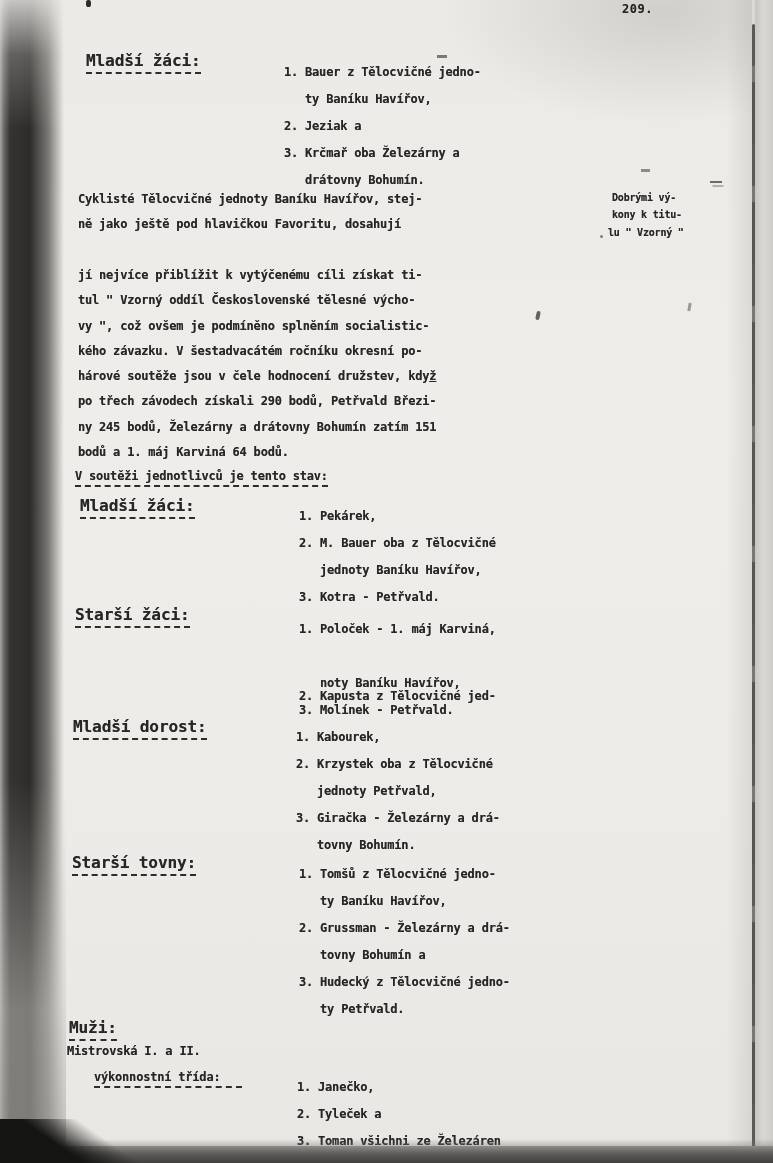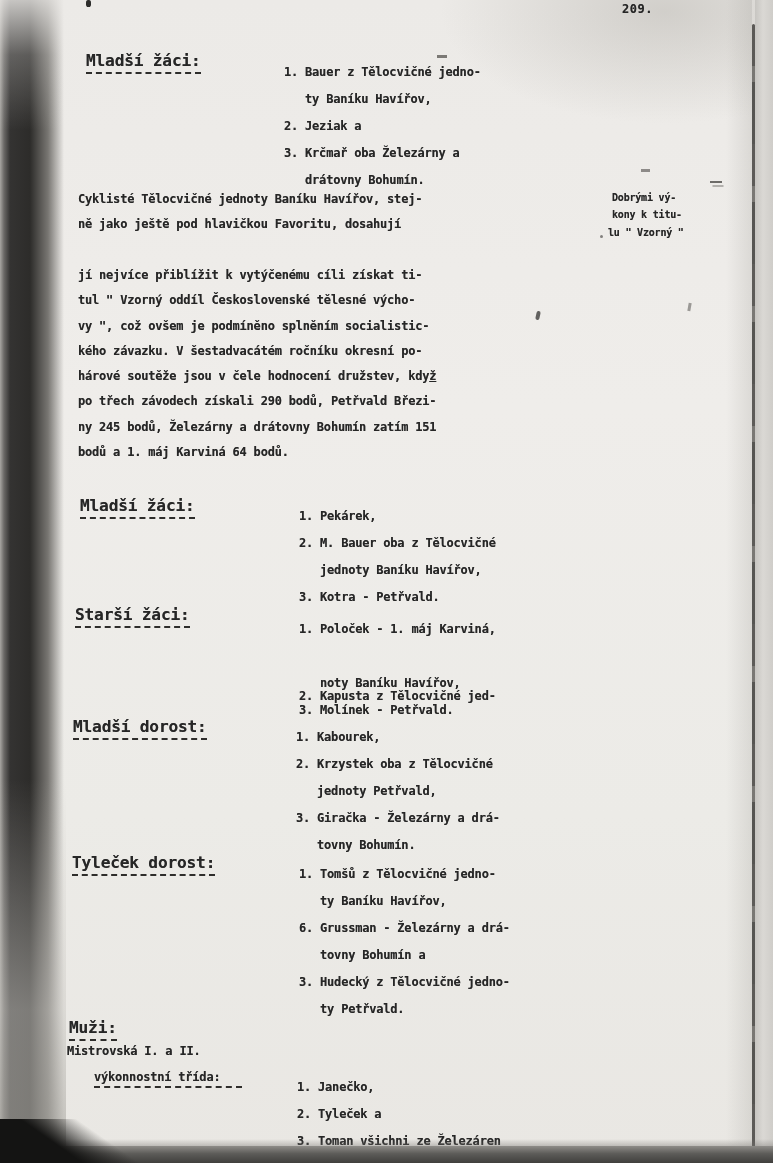--- a/index.html
+++ b/index.html
@@ -101,44 +101,45 @@
   <div class="line" style="left:78px;top:345px;">kého závazku. V šestadvacátém ročníku okresní po-</div>
   <div class="line" style="left:78px;top:370px;"><span>hárové soutěže jsou v čele hodnocení družstev, kdy</span><span class="u">ž</span></div>
   <div class="line" style="left:78px;top:395px;">po třech závodech získali 290 bodů, Petřvald Březi-</div>
   <div class="line" style="left:78px;top:421px;">ny 245 bodů, Železárny a drátovny Bohumín zatím 151</div>
   <div class="line" style="left:78px;top:446px;">bodů a 1. máj Karviná 64 bodů.</div>
 
   <div class="line margin-note" style="left:612px;top:193px;">Dobrými vý-</div>
   <div class="line margin-note" style="left:612px;top:210px;">kony k titu-</div>
   <div class="line margin-note" style="left:608px;top:228px;">lu " Vzorný "</div>
 
+  <div class="line hd-sub" style="left:75px;top:470px;">V soutěži jednotlivců je tento stav:</div>
 
   <div class="line hd" style="left:80px;top:498px;">Mladší žáci:</div>
   <div class="line" style="left:299px;top:510px;">1. Pekárek,</div>
   <div class="line" style="left:299px;top:537px;">2. M. Bauer oba z Tělocvičné</div>
   <div class="line" style="left:299px;top:564px;">   jednoty Baníku Havířov,</div>
   <div class="line" style="left:299px;top:591px;">3. Kotra - Petřvald.</div>
 
   <div class="line hd" style="left:75px;top:607px;">Starší žáci:</div>
   <div class="line" style="left:299px;top:623px;">1. Poloček - 1. máj Karviná,</div>
   <div class="line" style="left:299px;top:650px;margin-top:40px;">2. Kapusta z Tělocvičné jed-</div>
   <div class="line" style="left:299px;top:677px;">   noty Baníku Havířov,</div>
   <div class="line" style="left:299px;top:704px;">3. Molínek - Petřvald.</div>
 
   <div class="line hd" style="left:73px;top:719px;">Mladší dorost:</div>
   <div class="line" style="left:296px;top:731px;">1. Kabourek,</div>
   <div class="line" style="left:296px;top:758px;">2. Krzystek oba z Tělocvičné</div>
   <div class="line" style="left:296px;top:785px;">   jednoty Petřvald,</div>
   <div class="line" style="left:296px;top:812px;">3. Giračka - Železárny a drá-</div>
   <div class="line" style="left:296px;top:839px;">   tovny Bohumín.</div>
 
-  <div class="line hd" style="left:72px;top:855px;">Tyleček dorost:</div>
+  <div class="line hd" style="left:72px;top:855px;">Starší tovny:</div>
   <div class="line" style="left:299px;top:868px;">1. Tomšů z Tělocvičné jedno-</div>
   <div class="line" style="left:299px;top:895px;">   ty Baníku Havířov,</div>
-  <div class="line" style="left:299px;top:922px;">6. Grussman - Železárny a drá-</div>
+  <div class="line" style="left:299px;top:922px;">2. Grussman - Železárny a drá-</div>
   <div class="line" style="left:299px;top:949px;">   tovny Bohumín a</div>
   <div class="line" style="left:299px;top:976px;">3. Hudecký z Tělocvičné jedno-</div>
   <div class="line" style="left:299px;top:1003px;">   ty Petřvald.</div>
 
   <div class="line hd" style="left:69px;top:1020px;">Muži:</div>
   <div class="line" style="left:67px;top:1045px;">Mistrovská I. a II.</div>
   <div class="line hd-sub pad-r" style="left:67px;top:1071px;">výkonnostní třída:</div>
   <div class="line" style="left:297px;top:1081px;">1. Janečko,</div>
   <div class="line" style="left:297px;top:1108px;">2. Tyleček a</div>
   <div class="line" style="left:297px;top:1135px;">3. Toman všichni ze Železáren</div>

